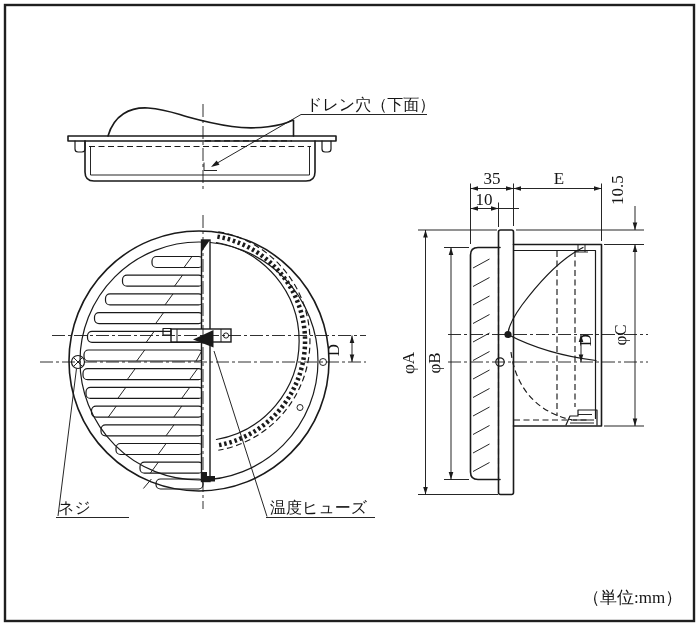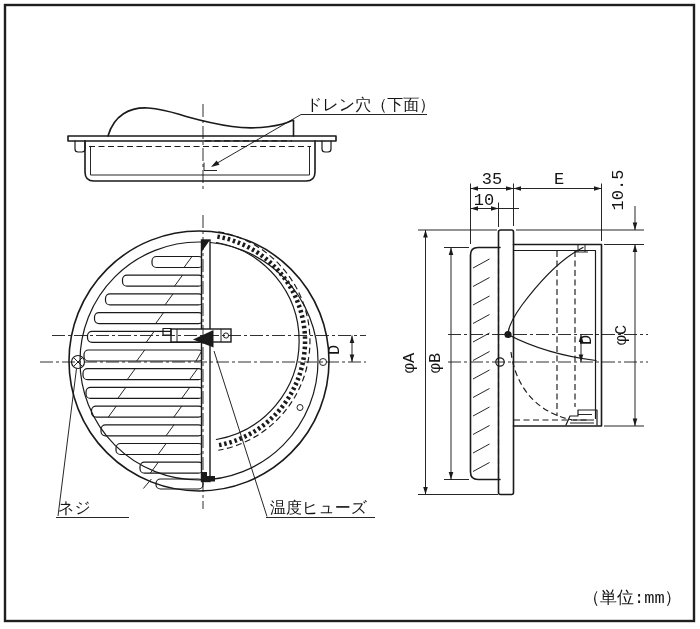--- a/index.html
+++ b/index.html
@@ -1,16 +1,16 @@
 <!DOCTYPE html>
 <html><head>
 <meta charset="utf-8">
 <style>
   html,body{margin:0;padding:0;background:#fff;}
-  .page{position:relative;width:700px;height:629px;background:#fff;font-family:Liberation Mono, monospace;}
+  .page{position:relative;width:700px;height:629px;background:#fff;font-family:Liberation Serif, serif;}
   svg{display:block;}
   .outline{fill:none;stroke:#1a1a1a;stroke-width:1.6;stroke-linecap:round;stroke-linejoin:round;}
   .outline2{fill:none;stroke:#1a1a1a;stroke-width:1.2;stroke-linecap:round;stroke-linejoin:round;}
   .thin{fill:none;stroke:#1a1a1a;stroke-width:0.95;}
   .dashed{fill:none;stroke:#1a1a1a;stroke-width:1.15;stroke-dasharray:6 3.5;}
   .cline{fill:none;stroke:#1a1a1a;stroke-width:0.9;stroke-dasharray:13 3 3 3;}
   .thickdot{fill:none;stroke:#1a1a1a;stroke-width:4.5;stroke-dasharray:2.5 2.8;}
   .solidfill{fill:#1a1a1a;stroke:none;}
   .arr{fill:#1a1a1a;stroke:none;}
   .lbl{font-size:16px;fill:#151515;}

